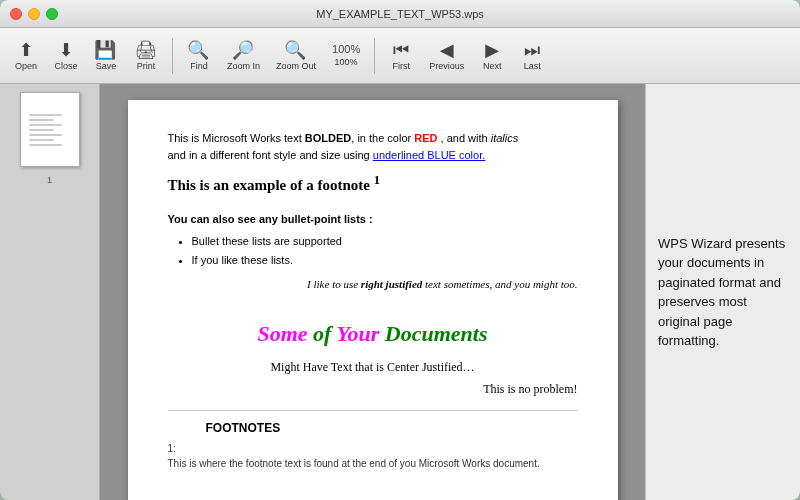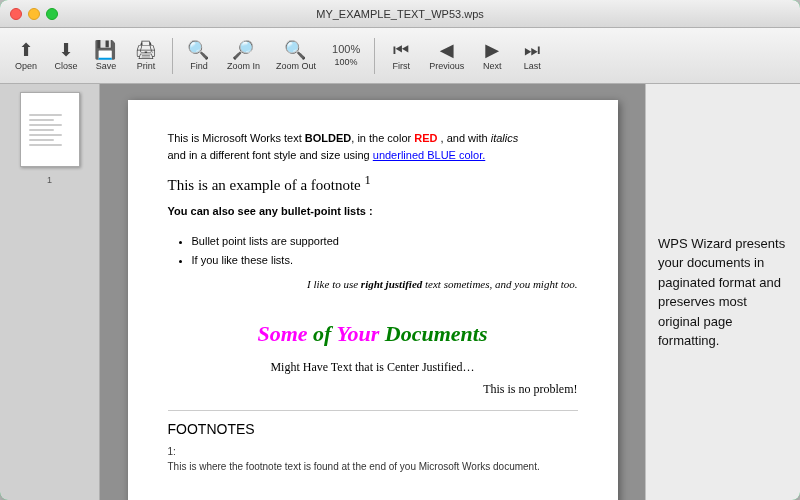--- a/index.html
+++ b/index.html
@@ -180,28 +180,28 @@
 
     .doc-para { margin-bottom: 8px; }
 
     .bold { font-weight: bold; }
     .red-text { color: red; }
     .italic-text { font-style: italic; }
     .blue-underline { color: blue; text-decoration: underline; }
 
     .footnote-heading {
       font-size: 15px;
-      font-weight: normal;
-      margin-bottom: 6px;
+      font-weight: bold;
+      margin-bottom: 14px;
       font-family: Georgia, serif;
     }
 
     .bullet-heading {
       font-weight: bold;
-      margin-bottom: 14px;
+      margin-bottom: 6px;
     }
 
     .bullet-list {
       list-style: disc;
       padding-left: 24px;
       margin-bottom: 8px;
     }
 
     .bullet-list li {
       margin-bottom: 2px;
@@ -246,23 +246,24 @@
       font-family: Georgia, serif;
       font-size: 12px;
     }
 
     .footnotes-section {
       border-top: 1px solid #ccc;
       padding-top: 8px;
     }
 
     .footnotes-label {
-      font-weight: normal;
-      font-size: 14px;
+      font-weight: bold;
+      font-size: 12px;
       margin-bottom: 4px;
+      margin-left: 38px;
     }
 
     .footnote-text {
       font-size: 10px;
       color: #333;
     }
 
     
     .right-panel {
       width: 155px;
@@ -370,21 +371,21 @@
           <span>This is Microsoft Works text </span><span class="bold">BOLDED</span><span>, in the color </span><span class="bold red-text">RED</span><span> , and with </span><span class="italic-text">italics</span>
           <br>
           <span>and in a different font style and size using </span><span class="blue-underline">underlined BLUE color.</span>
         </div>
 
         <div class="footnote-heading">This is an example of a footnote <sup>1</sup></div>
 
         <div class="bullet-heading doc-para">You can also see any bullet-point lists :</div>
 
         <ul class="bullet-list">
-          <li>Bullet point lists are supported</li>
+          <li>Bullet these lists are supported</li>
           <li>If you like these lists.</li>
         </ul>
 
         <div class="right-justified">
           I like to use <span class="fancy-bold">right justified</span> text sometimes, and you might too.
         </div>
 
         <div class="some-of-your">
           <span class="some-word">Some</span><span class="of-word"> of </span><span class="your-word">Your</span><span class="docs-word"> Documents</span>
         </div>

